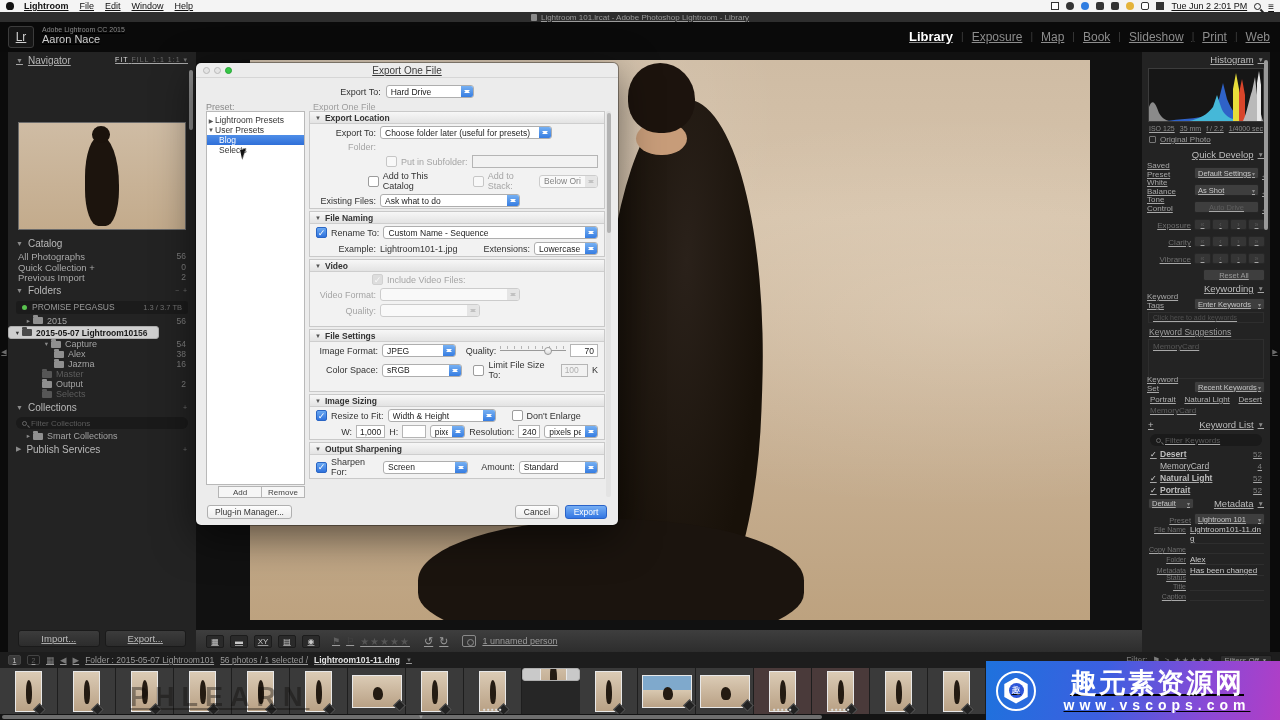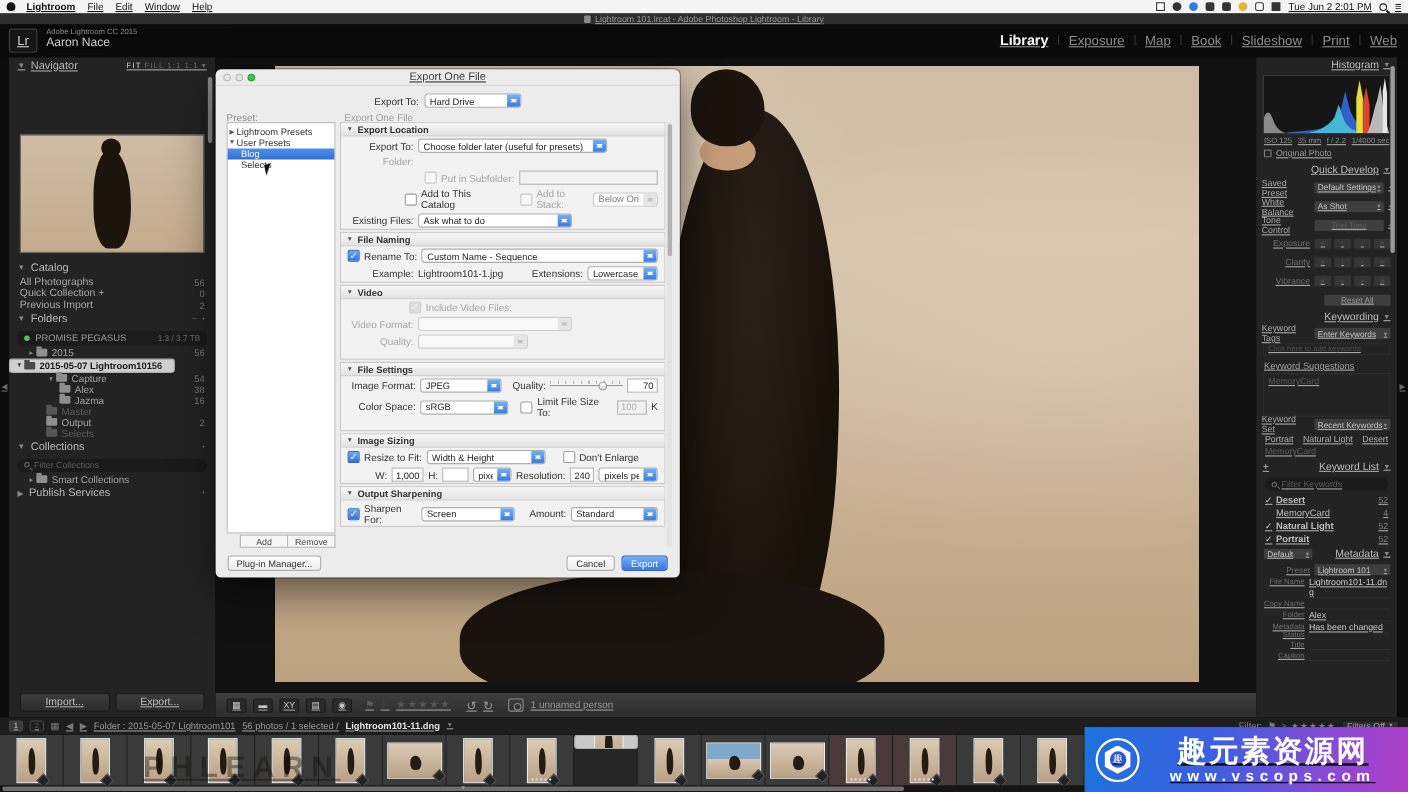--- a/index.html
+++ b/index.html
@@ -41,21 +41,21 @@
   .edgeR { left:1270px; top:52px; width:10px; height:600px; background:#0b0b0b; color:#6a6a6a; font-size:7px;
     display:flex; align-items:center; justify-content:center; }
 
   
   .lpanel { left:8px; top:52px; width:188px; height:600px; background:#232323; overflow:hidden; font-size:9.5px; color:#a8a8a8; }
   .phead { display:flex; align-items:center; height:16px; padding:0 8px; color:#b9b9b9; font-size:10px; }
   .phead .tri { font-size:7px; margin-right:5px; color:#8a8a8a; }
   .zmodes { margin-left:auto; font-size:7px; color:#6e6e6e; letter-spacing:1px; }
   .zmodes b { color:#dedede; font-weight:normal; }
   .navprev { left:10px; top:70px; width:168px; height:108px; border:1px solid #6b6b6b; overflow:hidden; }
-  .lrow { display:flex; align-items:flex-end; height:10.5px; padding:0 10px; }
+  .lrow { display:flex; align-items:flex-start; height:10.5px; padding:0 10px; }
   .lrow .cnt { margin-left:auto; color:#7e7e7e; font-size:8.5px; }
   .volrow { margin:2px 8px; height:13px; background:#1b1b1b; border-radius:3px; display:flex; align-items:center;
     padding:0 6px; font-size:8.5px; color:#9a9a9a; }
   .voldot { width:5px; height:5px; border-radius:50%; background:#59c24f; margin-right:5px; }
   .volrow .cnt { margin-left:auto; font-size:7.5px; color:#707070; }
   .frow { display:flex; align-items:center; height:10px; padding-right:10px; font-size:9px; color:#a3a3a3; }
   .frow .tri { width:9px; font-size:6.5px; color:#8a8a8a; text-align:center; }
   .frow .cnt { margin-left:auto; font-size:8.5px; color:#7e7e7e; }
   .frow.sel { background:#cfcfcf; color:#161616; font-weight:bold; }
   .frow.sel .cnt { color:#2a2a2a; }
@@ -127,21 +127,21 @@
   .phlearn { left:130px; top:682px; font-size:27px; font-weight:bold; letter-spacing:7px; color:rgba(10,8,5,.38); z-index:4; }
 
   
   .rpanel { left:1142px; top:52px; width:128px; height:600px; background:#232323; font-size:8.5px; color:#a8a8a8; overflow:hidden; }
   .rhead { display:flex; align-items:center; height:15px; padding:0 6px; color:#bdbdbd; font-size:9.5px; }
   .rhead .t { margin-left:auto; } .rhead .tri { margin-left:4px; font-size:6.5px; color:#8a8a8a; }
   .histbox { margin:1px 6px; height:54px; background:#161616; border:1px solid #3c3c3c; }
   .histinfo { display:flex; justify-content:space-between; padding:2px 7px 0; font-size:7px; color:#8a8a8a; }
   .origrow { display:flex; align-items:center; gap:4px; padding:3px 7px; font-size:8px; color:#9a9a9a; }
   .ocb { width:7px; height:7px; border:1px solid #777; border-radius:1px; }
-  .qrow { display:flex; align-items:center; height:17px; padding:0 5px; gap:3px; }
+  .qrow { display:flex; align-items:flex-end; height:17px; padding:0 5px; gap:3px; }
   .qrow .lab { width:44px; font-size:8px; color:#a8a8a8; }
   .dsel { flex:1; height:12px; background:#3e3e3e; border:1px solid #2520 20; border:1px solid #252525; border-radius:2px;
     display:flex; align-items:center; padding:0 3px; font-size:7.5px; color:#c6c6c6; }
   .dsel .ar { margin-left:auto; font-size:6px; color:#8a8a8a; }
   .qbtn { flex:1; height:12px; background:#3e3e3e; border:1px solid #252525; border-radius:2px; font-size:7.5px;
     color:#9a9a9a; display:flex; align-items:center; justify-content:center; }
   .qbtn.dim { color:#5e5e5e; }
   .seg { display:flex; flex:1; gap:1px; }
   .seg span { flex:1; height:11px; background:#353535; border:1px solid #272727; border-radius:2px; color:#575757;
     font-size:7px; display:flex; align-items:center; justify-content:center; }
@@ -627,21 +627,21 @@
   <div class="qrow">
       <span class="lab">White Balance</span>
     <span class="dsel">
         <span>As Shot</span>
         <span class="ar">▾</span>
       </span>
     <span class="rev">◂</span>
     </div>
   <div class="qrow">
       <span class="lab">Tone Control</span>
-    <span class="qbtn dim">Text Tone</span>
+    <span class="qbtn dim">Auto Drive</span>
     <span class="rev">◂</span>
     </div>
   <div class="qrow">
       <span class="lab" style="color:#6e6e6e;text-align:right">Exposure</span>
     <span class="seg">
         <span>«</span>
         <span>‹</span>
         <span>›</span>
         <span>»</span>
       </span>

